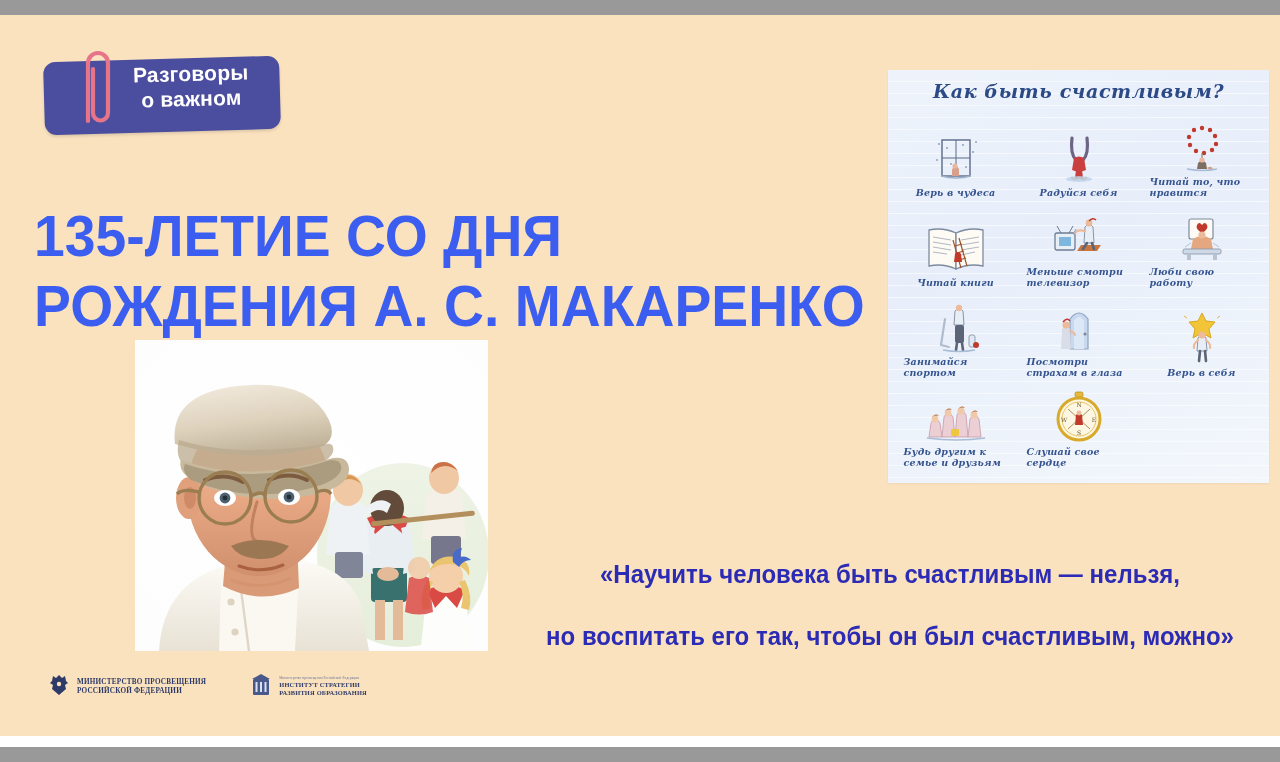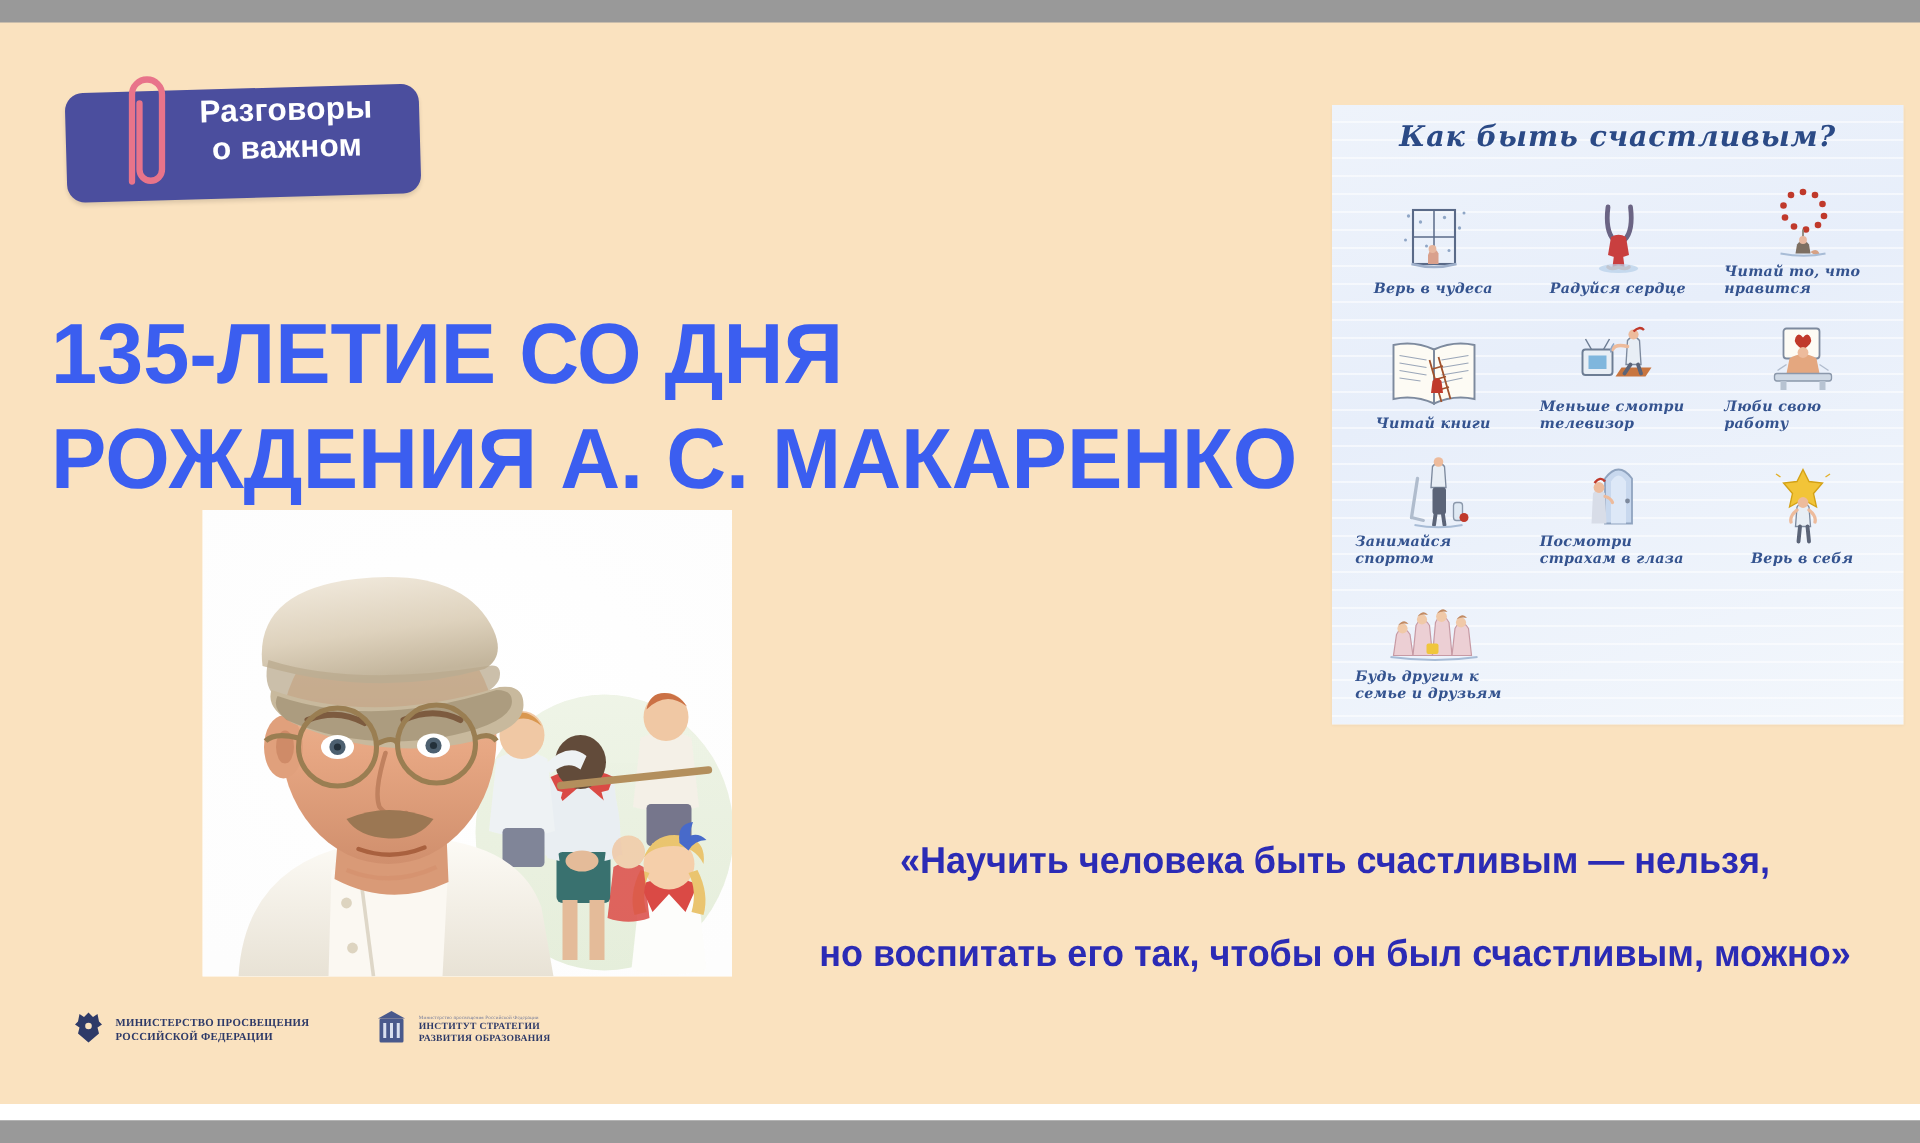--- a/index.html
+++ b/index.html
@@ -410,21 +410,21 @@
           <div class="info-pic">
             <svg width="46" height="50" viewBox="0 0 46 50">
               <path d="M16 4 q-2 16 4 22" stroke="#6b6484" stroke-width="3.2" fill="none" stroke-linecap="round"></path>
               <path d="M31 4 q2 16 -4 22" stroke="#6b6484" stroke-width="3.2" fill="none" stroke-linecap="round"></path>
               <path d="M18 24 q5 -3 10 0 l2 12 q-7 3 -14 0 z" fill="#c93f3f"></path>
               <path d="M20 36 q3 -2 6 0 l1 8 q-4 2 -8 0 z" fill="#c93f3f"></path>
               <path d="M23 44 q-5 2 -7 0 M23 44 q5 2 7 0" stroke="#d8a181" stroke-width="2.4" fill="none" stroke-linecap="round"></path>
               <ellipse cx="23" cy="45" rx="13" ry="3" fill="#b9d2ea" opacity="0.75"></ellipse>
             </svg>
           </div>
-          <div class="info-label">Радуйся сердце</div>
+          <div class="info-label">Радуйся себя</div>
         </div>
 
 
         <div class="info-cell">
           <div class="info-pic">
             <svg width="46" height="50" viewBox="0 0 46 50">
               <g fill="#c0392b">
                 <circle cx="23" cy="5" r="2.2"></circle>
                   <circle cx="31" cy="7" r="2.2"></circle>
                 <circle cx="36" cy="13" r="2.2"></circle>
@@ -593,20 +593,41 @@
                   <path d="M48 20 q4 -5 7 -1 q-4 -1 -7 1 z"></path>
               </g>
               <rect x="28" y="36" width="8" height="7" rx="1.4" fill="#f0c63c"></rect>
               <path d="M4 45 q30 4 58 0" stroke="#a8bcd6" stroke-width="1.4" fill="none"></path>
             </svg>
           </div>
           <div class="info-label">Будь другим к
 семье и друзьям</div>
         </div>
 
+        <div class="info-cell">
+          <div class="info-pic">
+            <svg width="52" height="52" viewBox="0 0 52 52">
+              <rect x="22" y="1" width="8" height="5" rx="1.6" fill="#e6b93a" stroke="#b8902a" stroke-width="0.8"></rect>
+              <circle cx="26" cy="28" r="21" fill="#fdf6e2" stroke="#d8aa2c" stroke-width="3"></circle>
+              <circle cx="26" cy="28" r="17" fill="none" stroke="#e6c460" stroke-width="1"></circle>
+              <text x="26" y="16" font-family="DejaVu Serif, serif" font-size="6" fill="#6b5a26" text-anchor="middle">N</text>
+              <text x="26" y="44" font-family="DejaVu Serif, serif" font-size="6" fill="#6b5a26" text-anchor="middle">S</text>
+              <text x="11" y="31" font-family="DejaVu Serif, serif" font-size="6" fill="#6b5a26" text-anchor="middle">W</text>
+              <text x="41" y="31" font-family="DejaVu Serif, serif" font-size="6" fill="#6b5a26" text-anchor="middle">E</text>
+              <g stroke="#9a8a4e" stroke-width="0.9">
+                <line x1="15" y1="18" x2="37" y2="38"></line>
+                  <line x1="37" y1="18" x2="15" y2="38"></line>
+              </g>
+              <path d="M23 24 q3 -4 6 0 l1 10 -8 0 z" fill="#c0392b"></path>
+              <circle cx="26" cy="22" r="2.4" fill="#edbb9c"></circle>
+            </svg>
+          </div>
+          <div class="info-label">Слушай свое
+сердце</div>
+        </div>
 
       </div>
     </div>
 
     <div class="quote">
       <span class="qline l1">«Научить человека быть счастливым — нельзя,</span>
       <span class="qline l2">но воспитать его так, чтобы он был счастливым, можно»</span>
     </div>
 
     <div class="footer-logos">

